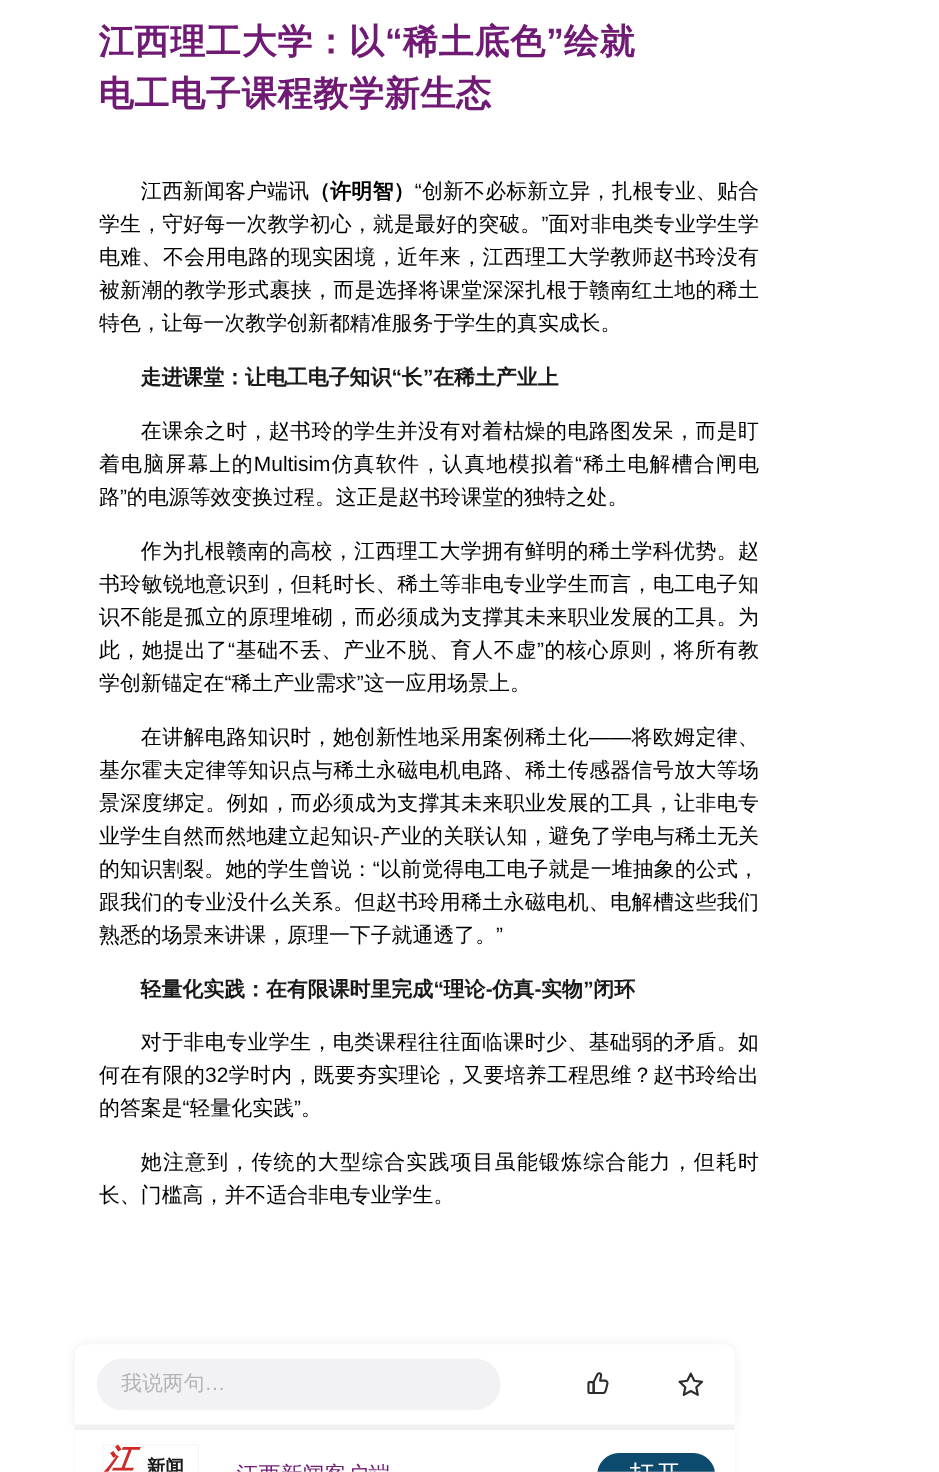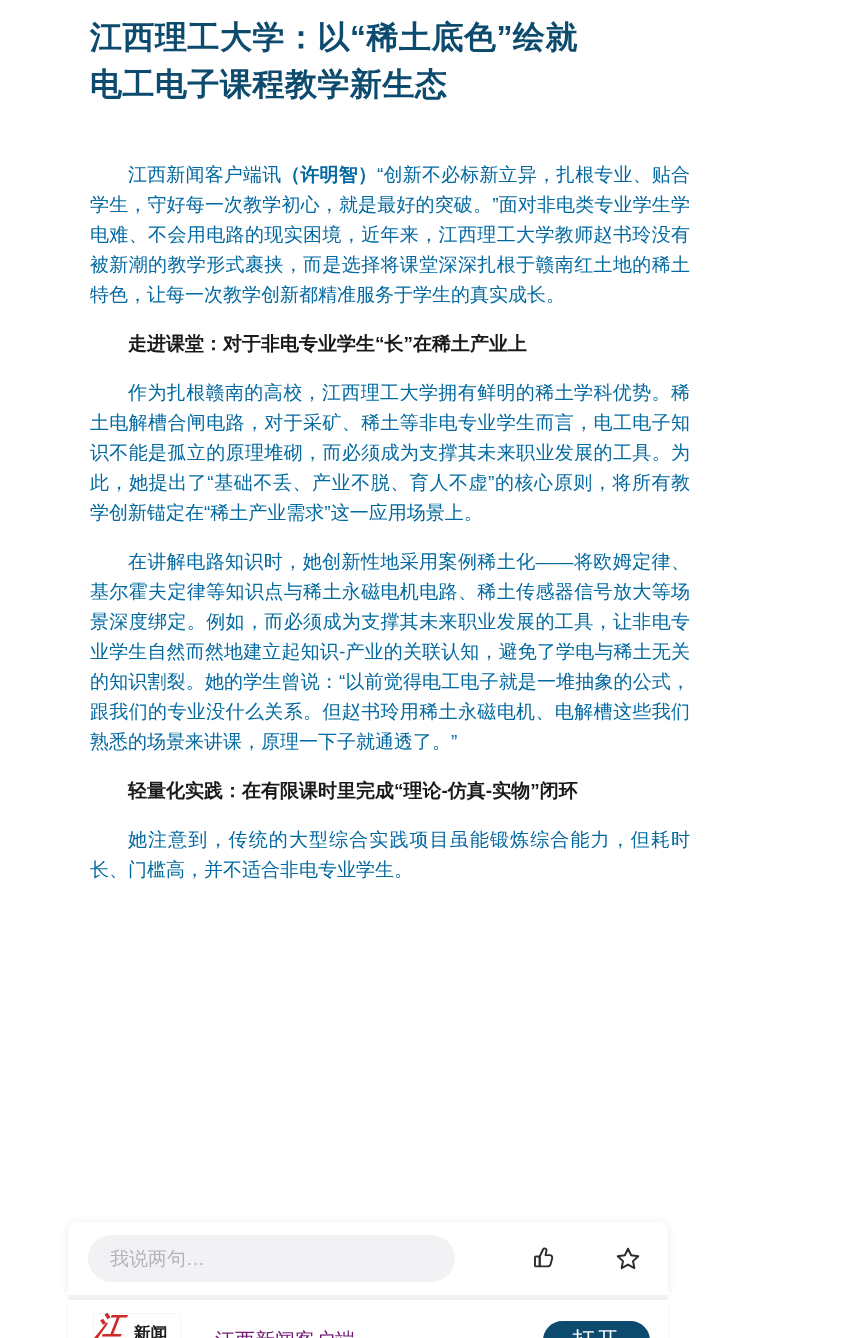--- a/index.html
+++ b/index.html
@@ -5,31 +5,31 @@
   html,body{margin:0;padding:0;}
   body{
     width:854px;height:1338px;position:relative;overflow:hidden;
     background:#ffffff;
     font-family:"Liberation Sans","DejaVu Sans",sans-serif;
   }
   
   .article{position:absolute;left:90px;top:0;width:600px;}
   .title{
     margin:14px 0 0;font-size:32px;line-height:47px;font-weight:700;
-    color:#0c4a6e;letter-spacing:0.5px;
+    color:#701a75;letter-spacing:0.5px;
   }
   .title span{display:block;}
   .meta{
     margin-top:25px;font-size:17px;color:#8f8f9d;
     font-family:"Liberation Serif","DejaVu Serif",serif;
   }
   .meta .reads{margin-left:10px;}
   .body-text{margin-top:52px;}
   .body-text p{
-    font-size:19px;line-height:30px;color:#0369a1;
+    font-size:19px;line-height:30px;color:#000000;
     text-align:justify;text-indent:2em;margin:19px 0;
   }
   .body-text h3{
     font-size:19px;line-height:30px;color:#1a1a1a;font-weight:700;
     text-indent:2em;margin:19px 0;
   }
   .author-bold{font-weight:700;}
   
   .footer-backdrop{
     position:absolute;left:0;top:1222px;width:854px;height:170px;
@@ -94,24 +94,26 @@
 </head>
 <body>
 
 <div class="article">
   <h1 class="title">
     <span>江西理工大学：以“稀土底色”绘就</span>
     <span>电工电子课程教学新生态</span>
   </h1>
   <div class="body-text">
     <p><span>江西新闻客户端讯</span><span class="author-bold">（许明智）</span><span>“创新不必标新立异，扎根专业、贴合学生，守好每一次教学初心，就是最好的突破。”面对非电类专业学生学电难、不会用电路的现实困境，近年来，江西理工大学教师赵书玲没有被新潮的教学形式裹挟，而是选择将课堂深深扎根于赣南红土地的稀土特色，让每一次教学创新都精准服务于学生的真实成长。</span></p>
-    <h3>走进课堂：对于非电专业学生“长”在稀土产业上</h3>
-    <p>作为扎根赣南的高校，江西理工大学拥有鲜明的稀土学科优势。稀土电解槽合闸电路，对于采矿、稀土等非电专业学生而言，电工电子知识不能是孤立的原理堆砌，而必须成为支撑其未来职业发展的工具。为此，她提出了“基础不丢、产业不脱、育人不虚”的核心原则，将所有教学创新锚定在“稀土产业需求”这一应用场景上。</p>
+    <h3>走进课堂：让电工电子知识“长”在稀土产业上</h3>
+    <p>在课余之时，赵书玲的学生并没有对着枯燥的电路图发呆，而是盯着电脑屏幕上的Multisim仿真软件，认真地模拟着“稀土电解槽合闸电路”的电源等效变换过程。这正是赵书玲课堂的独特之处。</p>
+    <p>作为扎根赣南的高校，江西理工大学拥有鲜明的稀土学科优势。赵书玲敏锐地意识到，但耗时长、稀土等非电专业学生而言，电工电子知识不能是孤立的原理堆砌，而必须成为支撑其未来职业发展的工具。为此，她提出了“基础不丢、产业不脱、育人不虚”的核心原则，将所有教学创新锚定在“稀土产业需求”这一应用场景上。</p>
     <p>在讲解电路知识时，她创新性地采用案例稀土化——将欧姆定律、基尔霍夫定律等知识点与稀土永磁电机电路、稀土传感器信号放大等场景深度绑定。例如，而必须成为支撑其未来职业发展的工具，让非电专业学生自然而然地建立起知识-产业的关联认知，避免了学电与稀土无关的知识割裂。她的学生曾说：“以前觉得电工电子就是一堆抽象的公式，跟我们的专业没什么关系。但赵书玲用稀土永磁电机、电解槽这些我们熟悉的场景来讲课，原理一下子就通透了。”</p>
     <h3>轻量化实践：在有限课时里完成“理论-仿真-实物”闭环</h3>
+    <p>对于非电专业学生，电类课程往往面临课时少、基础弱的矛盾。如何在有限的32学时内，既要夯实理论，又要培养工程思维？赵书玲给出的答案是“轻量化实践”。</p>
     <p>她注意到，传统的大型综合实践项目虽能锻炼综合能力，但耗时长、门槛高，并不适合非电专业学生。</p>
   </div>
 </div>
 
 <div class="footer-backdrop">
   <div class="comment-card">
     <input class="comment-input" type="text" placeholder="我说两句…" style="">
     <button class="icon-btn like">
       <span>
         <svg width="27" height="27" viewBox="0 0 24 24" fill="none" stroke="#2c2c2c" stroke-width="1.7" stroke-linejoin="round" stroke-linecap="round">

